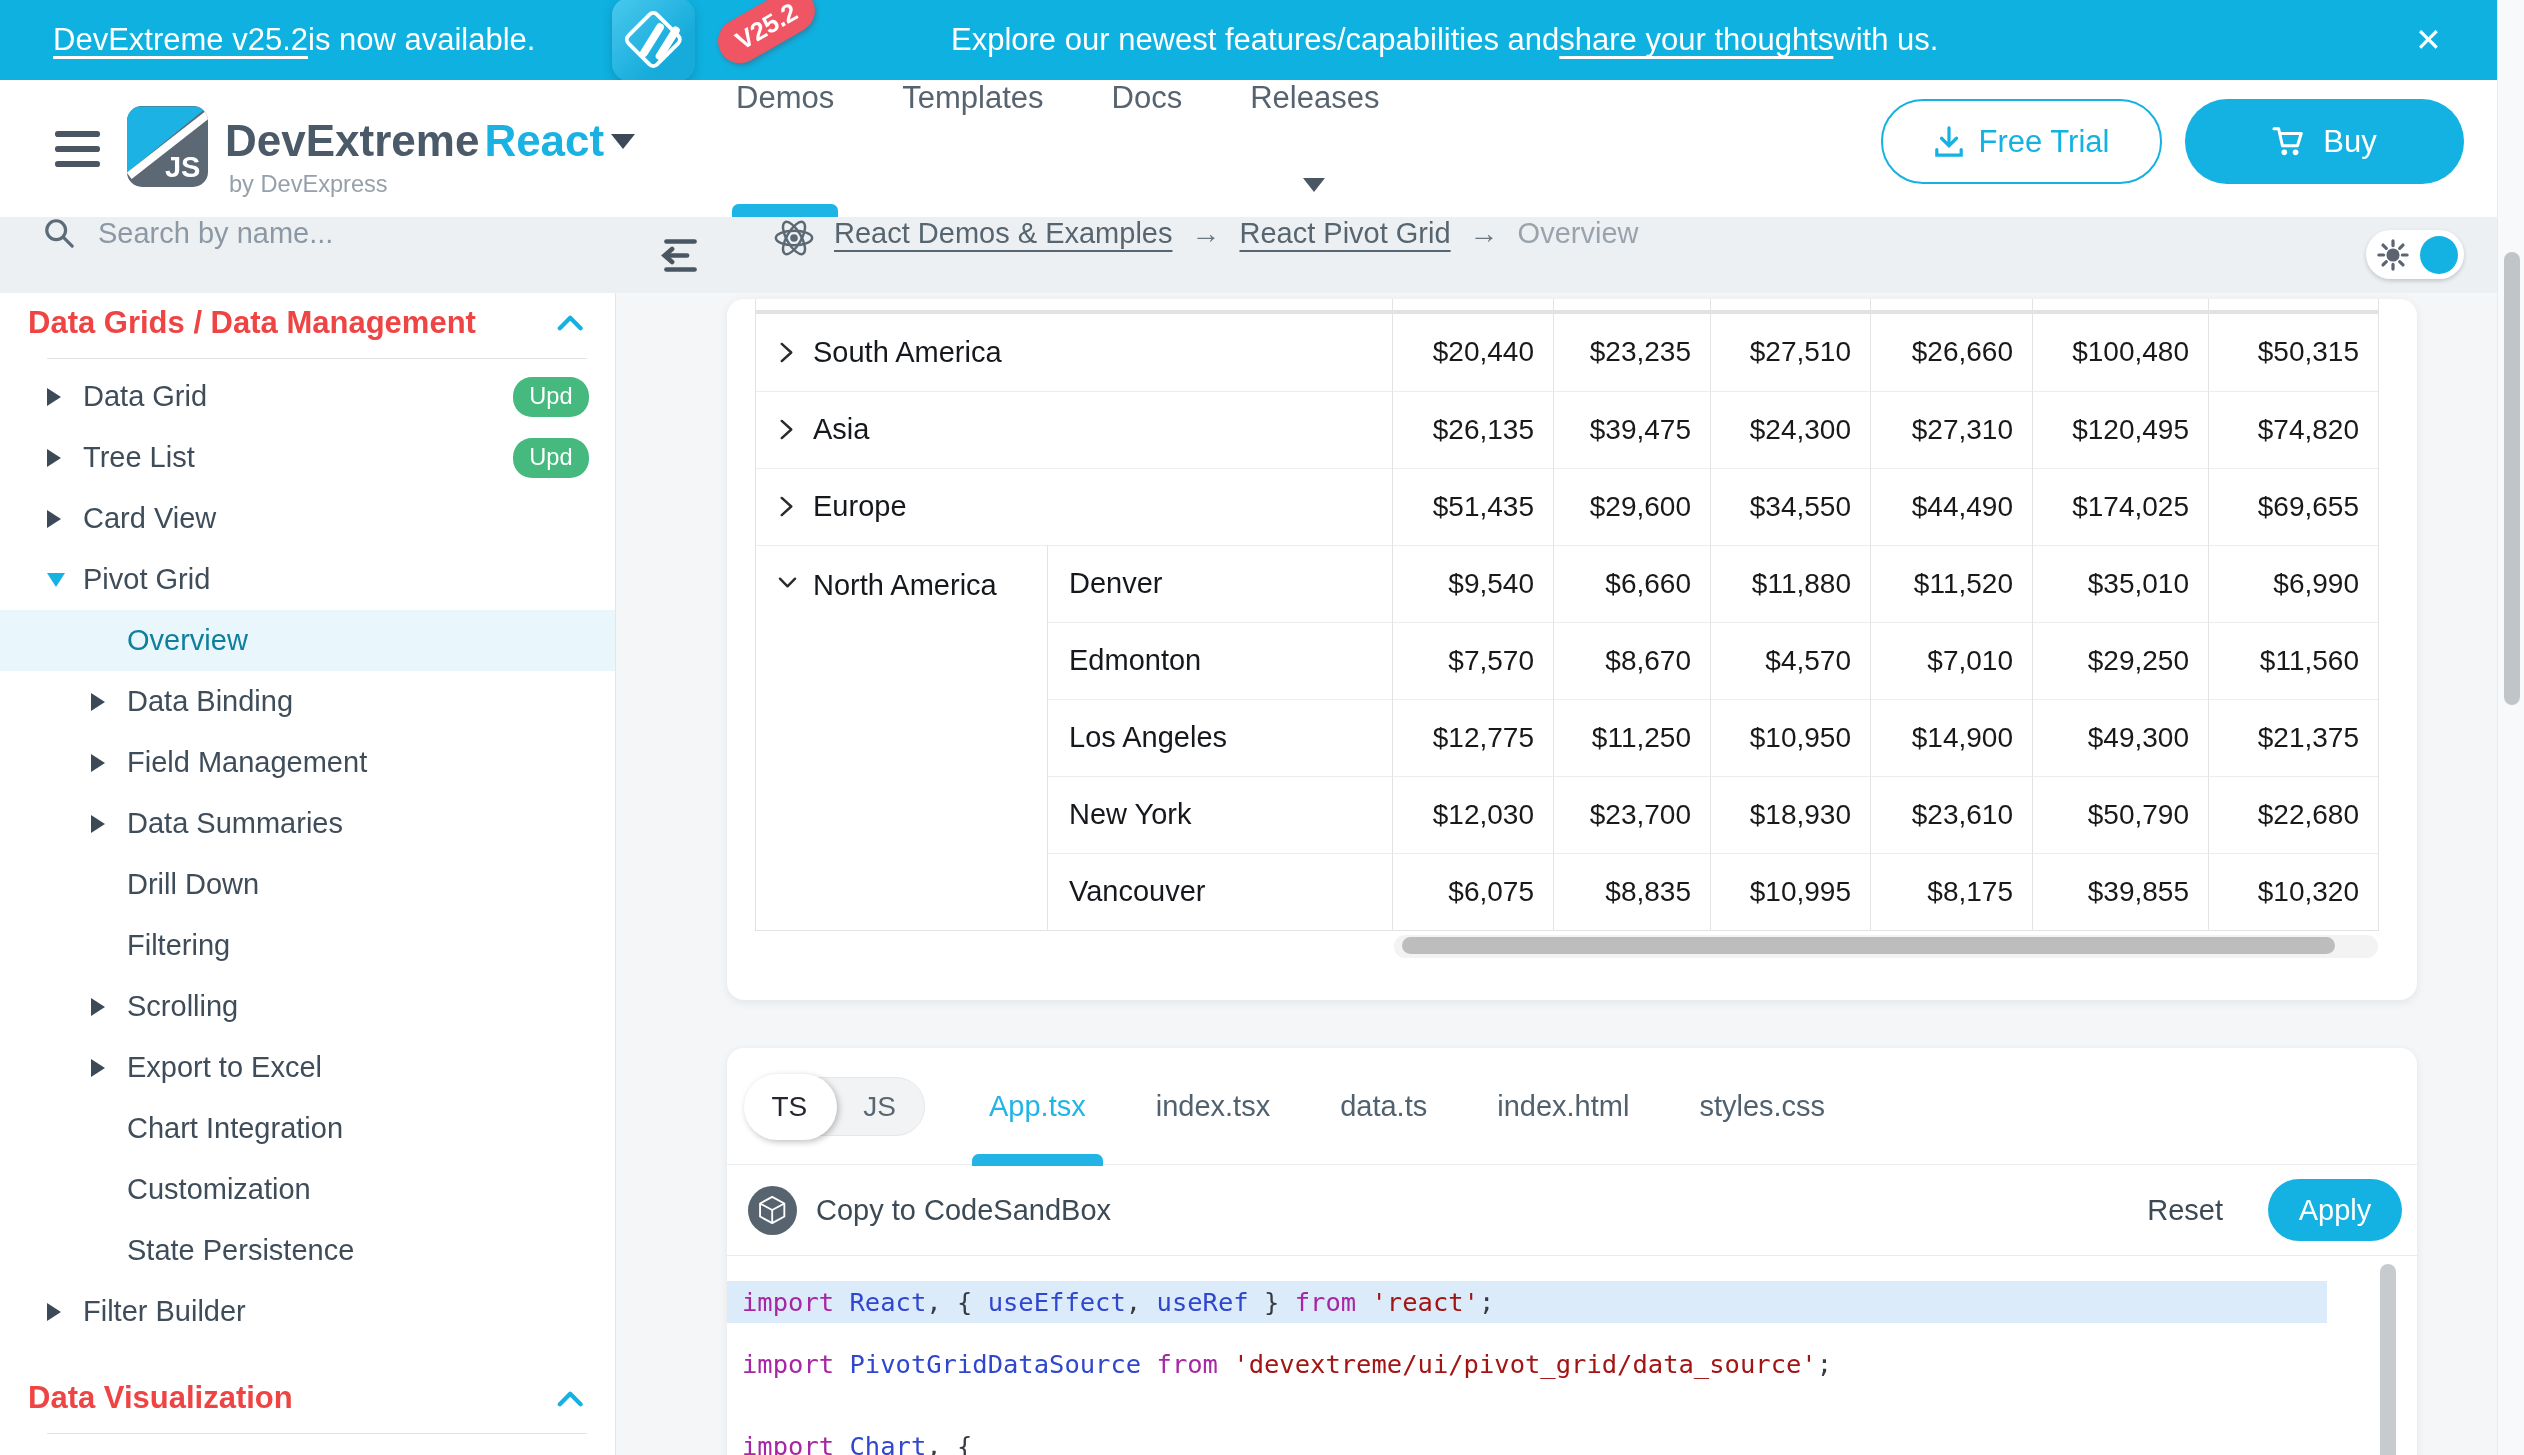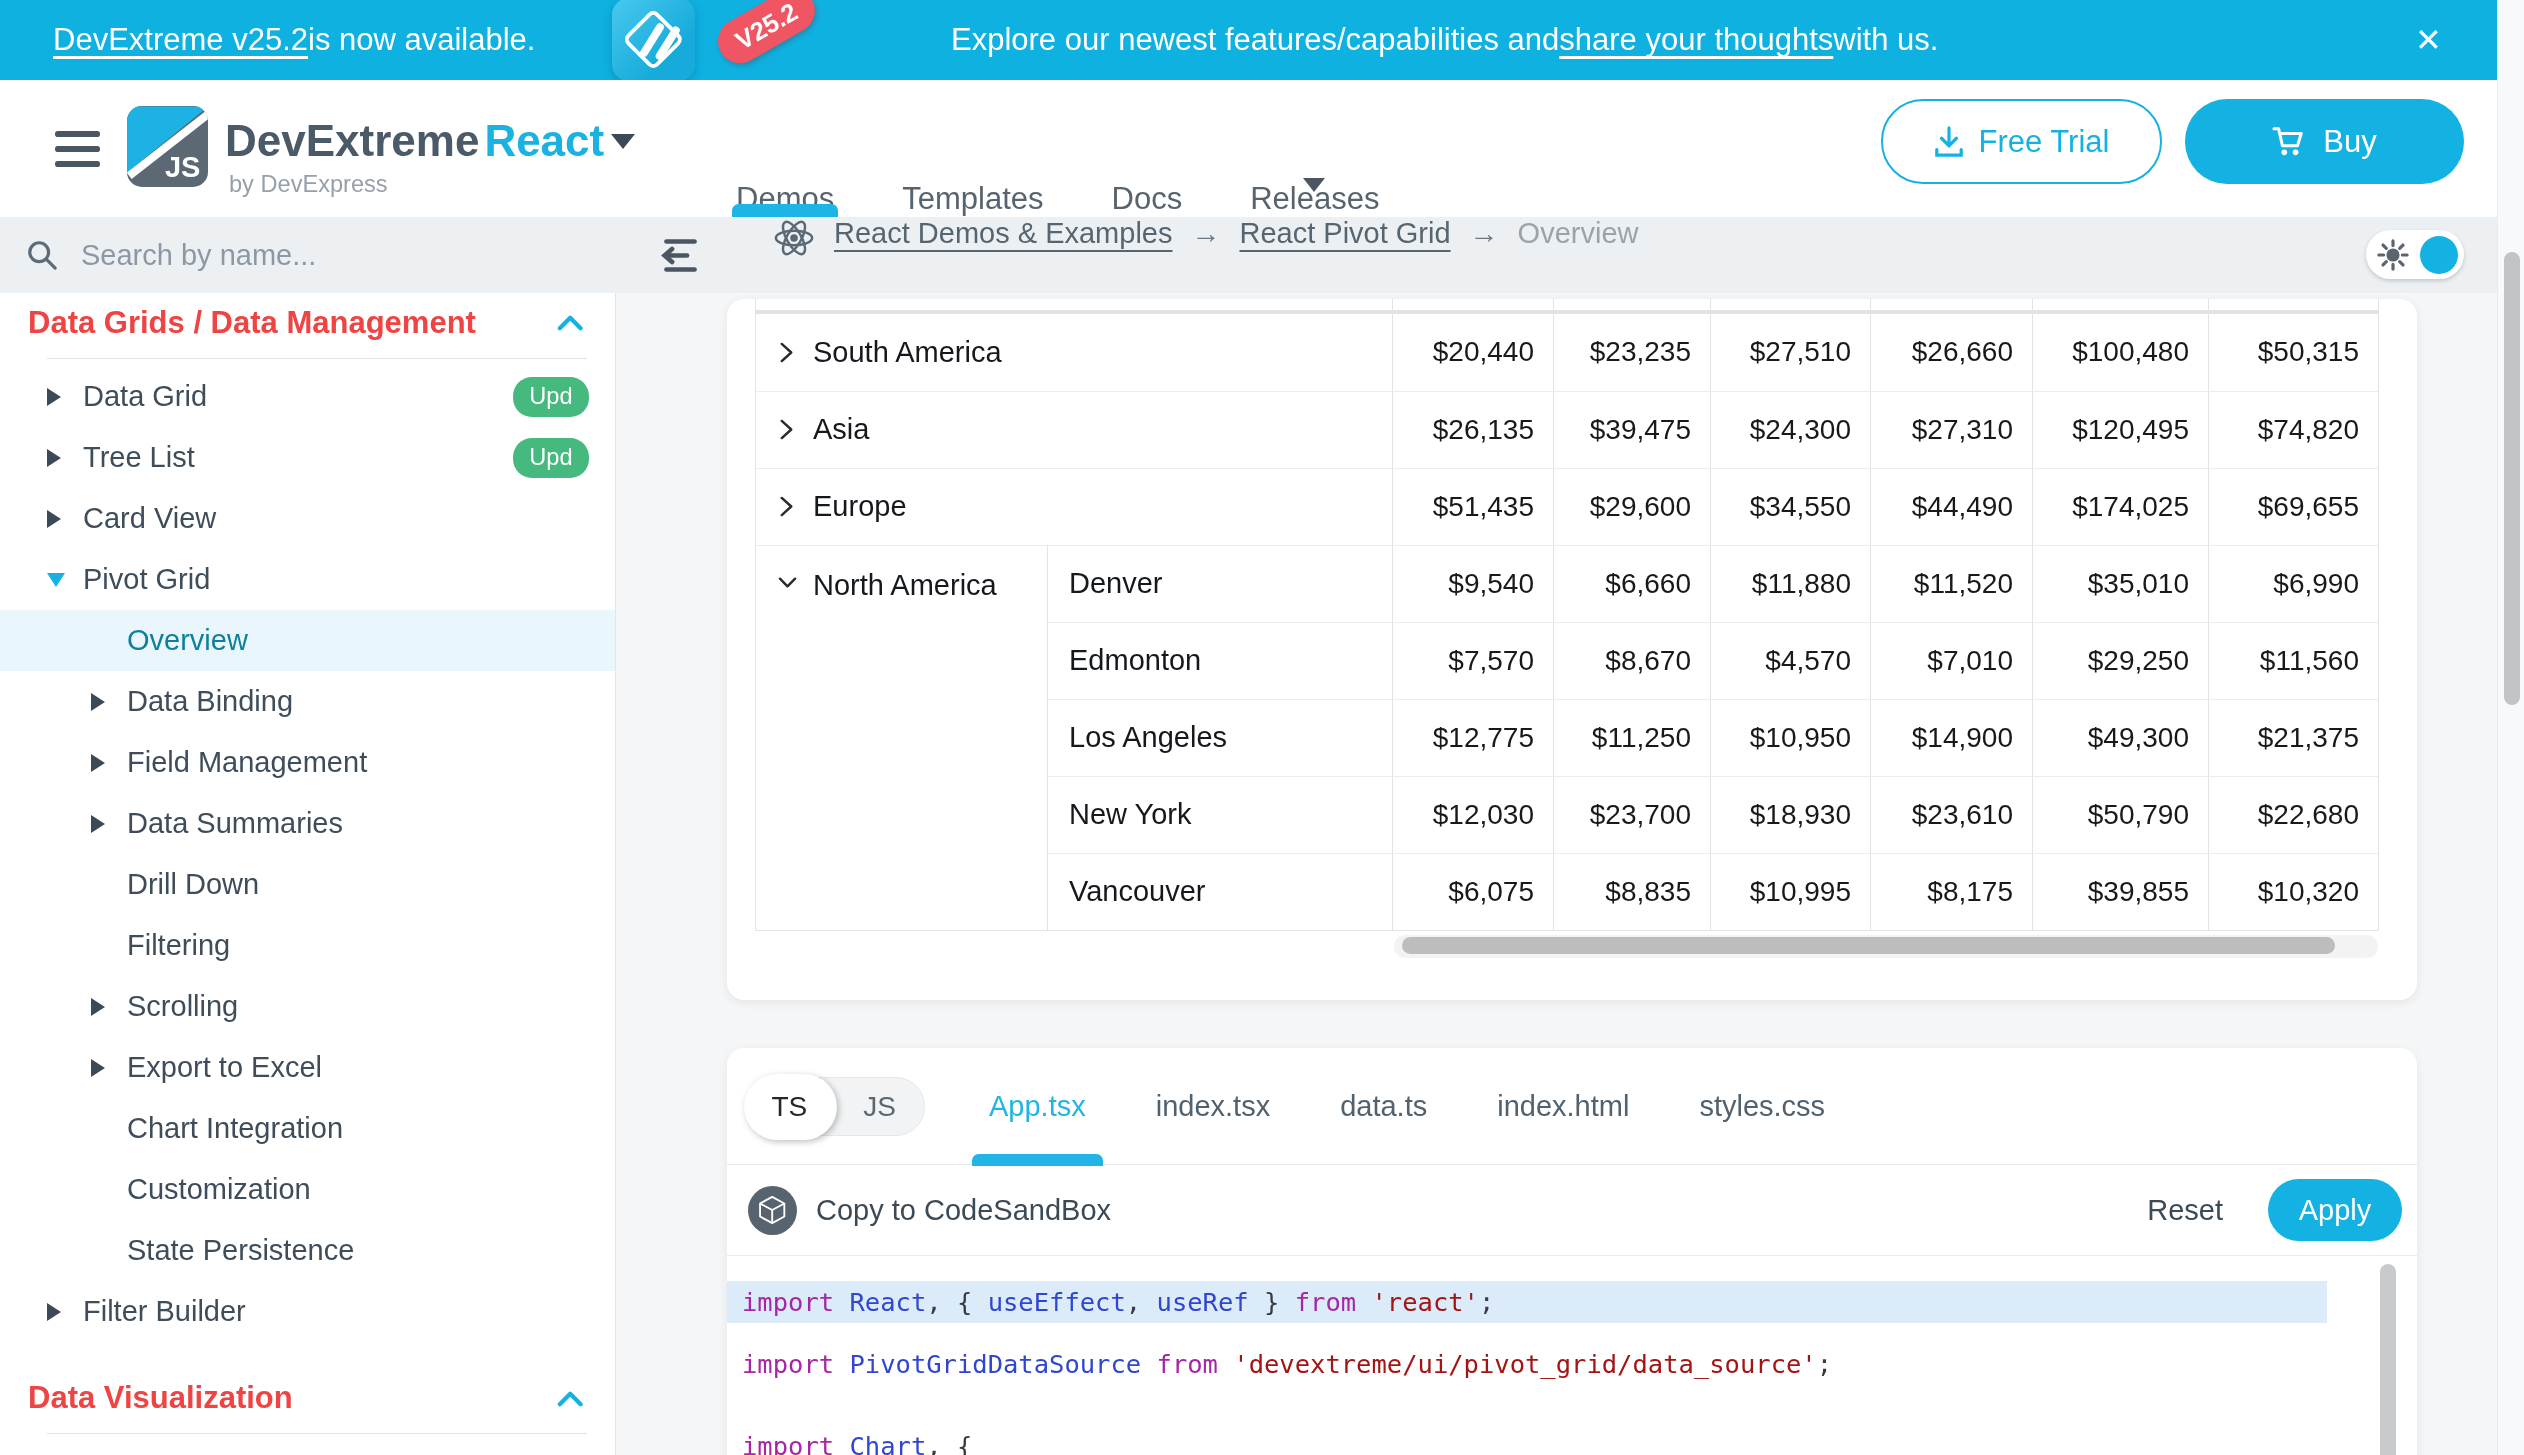--- a/index.html
+++ b/index.html
@@ -25,29 +25,29 @@
   .jslogo { position:absolute; left:127px; top:26.4px; width:81px; height:81px; border-radius:15px; background:#5c6873; overflow:hidden; }
   .jslogo .tri { position:absolute; inset:0; background:#1cb3e4; clip-path:polygon(0 0,100% 0,0 82%); }
   .jslogo .swoosh { position:absolute; left:-11.3px; top:28px; width:123px; height:7.6px; background:#fff; transform:rotate(-38deg); }
   .jslogo .js { position:absolute; right:7.6px; bottom:3.8px; color:#fff; font-weight:bold; font-size:29px; }
   .brandrow { position:absolute; left:225px; top:36px; display:flex; align-items:baseline; gap:5px; }
   .brand { font-size:44px; font-weight:bold; color:#4b5a68; }
   .fw { font-size:44px; font-weight:bold; color:#1ab2e3; }
   .fw-caret { width:0; height:0; border-left:12.3px solid transparent; border-right:12.3px solid transparent; border-top:15px solid #3c4956; align-self:center; margin-left:1.9px; cursor:pointer; }
   .byline { position:absolute; left:229px; top:91px; font-size:23.6px; color:#95a0aa; }
   .nav { position:absolute; left:736px; top:0; height:137px; display:flex; gap:68px; }
-  .nav-item { position:relative; height:100%; display:flex; align-items:flex-end; font-size:31px; color:#57646f; cursor:pointer; }
+  .nav-item { position:relative; height:100%; display:flex; align-items:flex-start; font-size:31px; color:#57646f; cursor:pointer; }
   .nav-item.active:after { content:""; position:absolute; left:-3.8px; right:-3.8px; bottom:0; height:13.2px; background:#1cb5e6; border-radius:6.6px 6.6px 0 0; }
   .nav-item .dd { position:absolute; left:50%; margin-left:-11.3px; top:98px; width:0; height:0; border-left:11.3px solid transparent; border-right:11.3px solid transparent; border-top:14px solid #4a5763; }
   .btn-freetrial { position:absolute; left:1881px; top:19px; width:281px; height:85px; border:2.8px solid #14b2e2; border-radius:42px; background:#fff; color:#14b2e2; font-size:31px; display:flex; align-items:center; justify-content:center; gap:15px; cursor:pointer; }
   .btn-buy { position:absolute; left:2185px; top:19px; width:279px; height:85px; border-radius:42px; background:#14b2e2; color:#fff; font-size:31px; display:flex; align-items:center; justify-content:center; gap:17px; cursor:pointer; }
 
   
   .strip { position:absolute; left:0; top:217px; width:2497px; height:76px; background:#edf0f3; }
-  .search { position:absolute; left:0; top:0; width:616px; height:76px; display:flex; align-items:center; padding-left:26px; gap:23px; }
+  .search { position:absolute; left:0; top:0; width:616px; height:76px; display:flex; align-items:flex-start; padding-left:43px; gap:23px; }
   .search input { border:0; outline:0; background:transparent; font-size:29px; color:#55616c; width:415px; font-family:"Liberation Sans",sans-serif; }
   .search input::placeholder { color:#8c98a4; }
   .collapse { position:absolute; left:659px; top:17px; width:43px; height:43px; cursor:pointer; }
   .crumbs { position:absolute; left:773px; top:0; height:76px; display:flex; align-items:flex-start; gap:19px; font-size:29px; color:#5a6974; }
   .crumbs .lnk { text-decoration:underline; text-underline-offset:6.6px; cursor:pointer; color:#56656f; }
   .crumbs .sep { color:#6a7680; }
   .crumbs .cur { color:#9aa3ab; }
   .theme { position:absolute; left:2366px; top:13.2px; width:98px; height:49px; border-radius:24.5px; background:#fff; box-shadow:0 1.9px 4.7px rgba(0,0,0,.18); display:flex; align-items:center; cursor:pointer; }
   .theme .knob { position:absolute; right:5.7px; top:5.7px; width:38px; height:38px; border-radius:50%; background:#14b2e2; }
 

